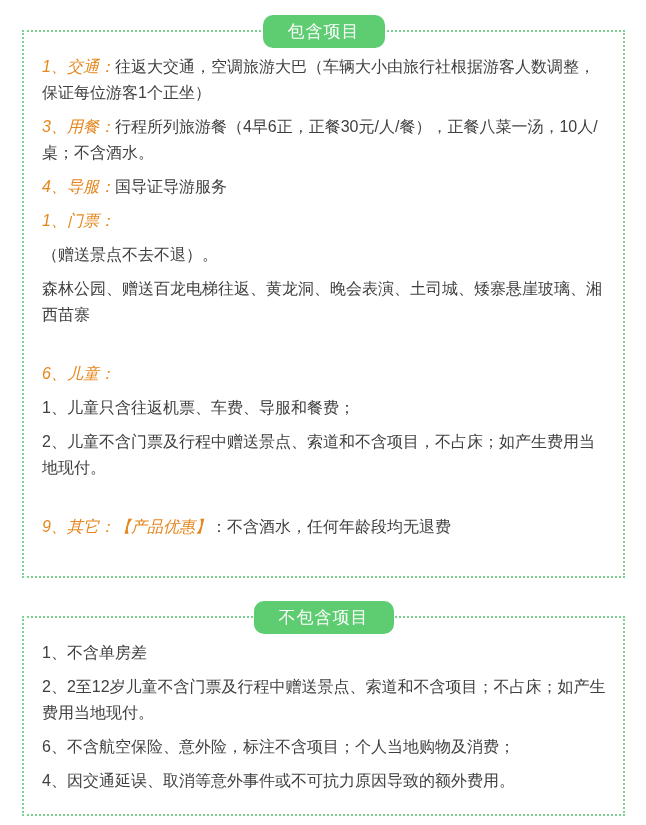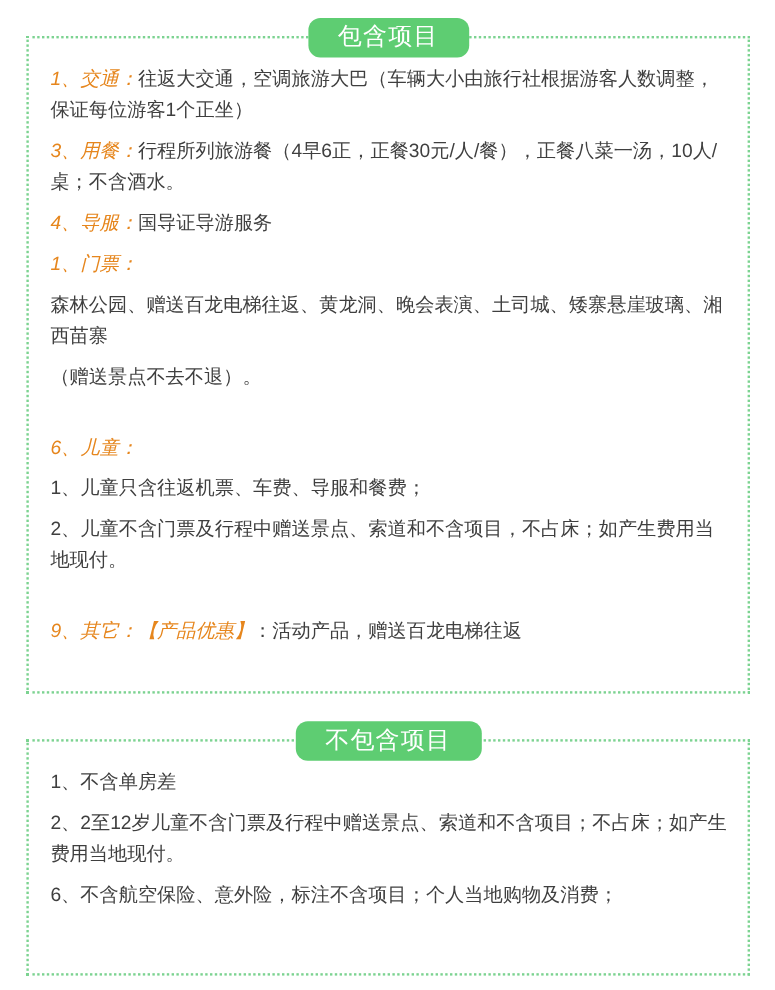--- a/index.html
+++ b/index.html
@@ -31,21 +31,21 @@
     margin-top: 38px;
     min-height: 197px;
   }
   .badge {
     position: absolute;
     top: -17px;
     left: 50%;
     transform: translateX(-50%);
     background: var(--badge-green, #5ecd72);
     color: #ffffff;
-    font-size: 20px;
+    font-size: 17px;
     line-height: 23px;
     padding: 5px 25px;
     border-radius: 10px;
     white-space: nowrap;
     letter-spacing: 1px;
   }
   .item {
     margin: 8px 0;
     line-height: 26px;
     word-break: break-all;
@@ -64,27 +64,28 @@
 </head>
 <body>
 
 <div class="section included">
   <div class="badge">包含项目</div>
 
   <p class="item"><span class="label">1、交通：</span><span class="text">往返大交通，空调旅游大巴（车辆大小由旅行社根据游客人数调整，保证每位游客1个正坐）</span></p>
   <p class="item"><span class="label">3、用餐：</span><span class="text">行程所列旅游餐（4早6正，正餐30元/人/餐），正餐八菜一汤，10人/桌；不含酒水。</span></p>
   <p class="item"><span class="label">4、导服：</span><span class="text">国导证导游服务</span></p>
   <p class="item"><span class="label">1、门票：</span><span class="text"></span></p>
+  <p class="item"><span class="label"></span><span class="text">（赠送景点不去不退）。</span></p>
   <p class="item"><span class="label"></span><span class="text">森林公园、赠送百龙电梯往返、黄龙洞、晚会表演、土司城、矮寨悬崖玻璃、湘西苗寨</span></p>
-  <p class="item"><span class="label"></span><span class="text">（赠送景点不去不退）。</span></p>
   <p class="item gap-top"><span class="label">6、儿童：</span><span class="text"></span></p>
   <p class="item"><span class="label"></span><span class="text">1、儿童只含往返机票、车费、导服和餐费；</span></p>
   <p class="item"><span class="label"></span><span class="text">2、儿童不含门票及行程中赠送景点、索道和不含项目，不占床；如产生费用当地现付。</span></p>
-  <p class="item gap-top"><span class="label">9、其它：【产品优惠】</span><span class="text">：活动产品，赠送百龙电梯往返</span></p>
+  <p class="item gap-top"><span class="label">9、其它：【产品优惠】</span><span class="text">：不含酒水，任何年龄段均无退费</span></p>
 </div>
 
 <div class="section excluded">
   <div class="badge">不包含项目</div>
 
   <p class="item"><span class="label"></span><span class="text">1、不含单房差</span></p>
   <p class="item"><span class="label"></span><span class="text">2、2至12岁儿童不含门票及行程中赠送景点、索道和不含项目；不占床；如产生费用当地现付。</span></p>
   <p class="item"><span class="label"></span><span class="text">6、不含航空保险、意外险，标注不含项目；个人当地购物及消费；</span></p>
+  <p class="item"><span class="label"></span><span class="text">4、因交通延误、取消等意外事件或不可抗力原因导致的额外费用。</span></p>
 </div>
 
 </body></html>

